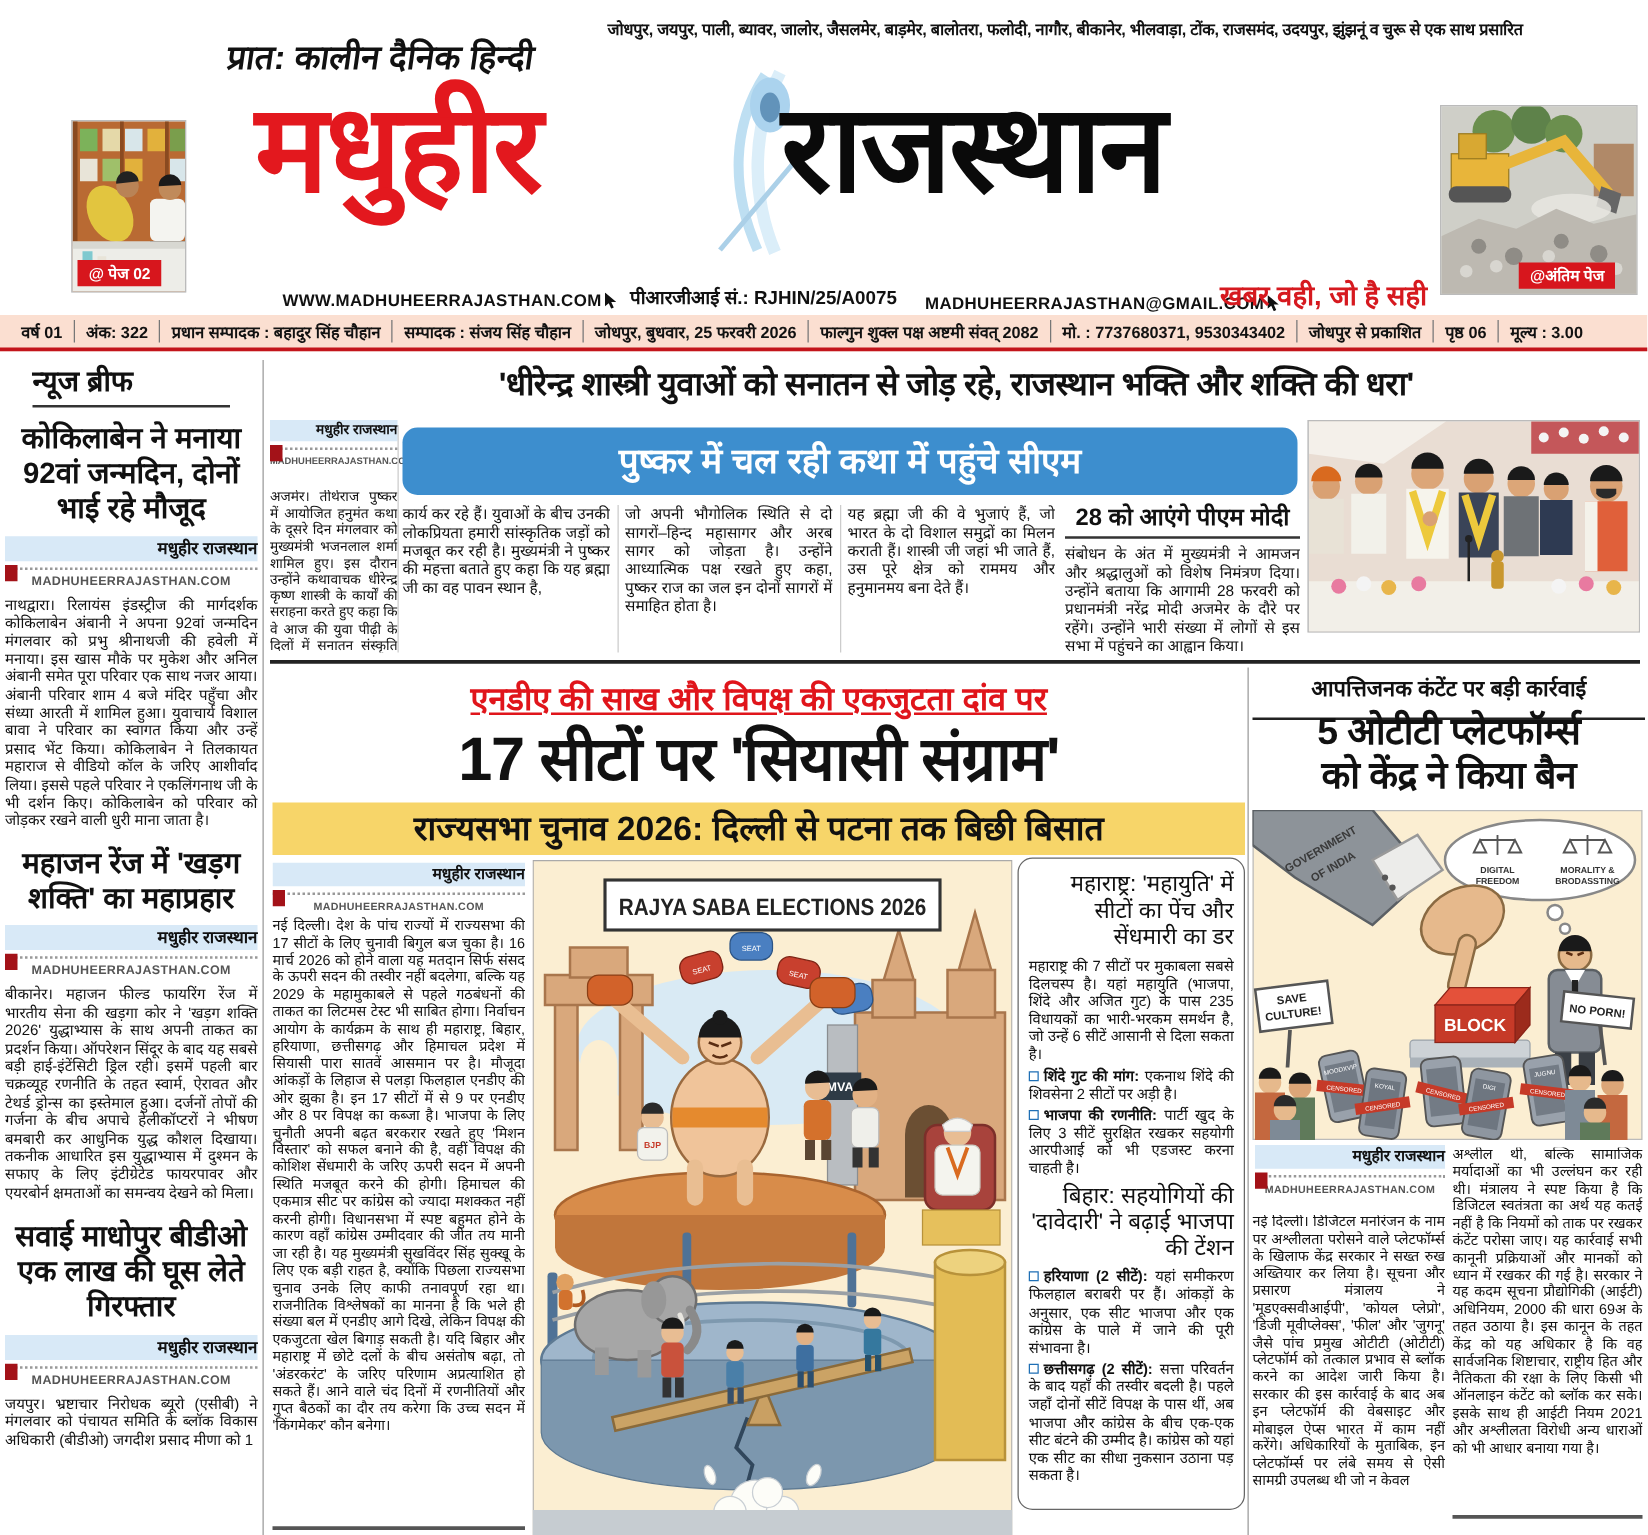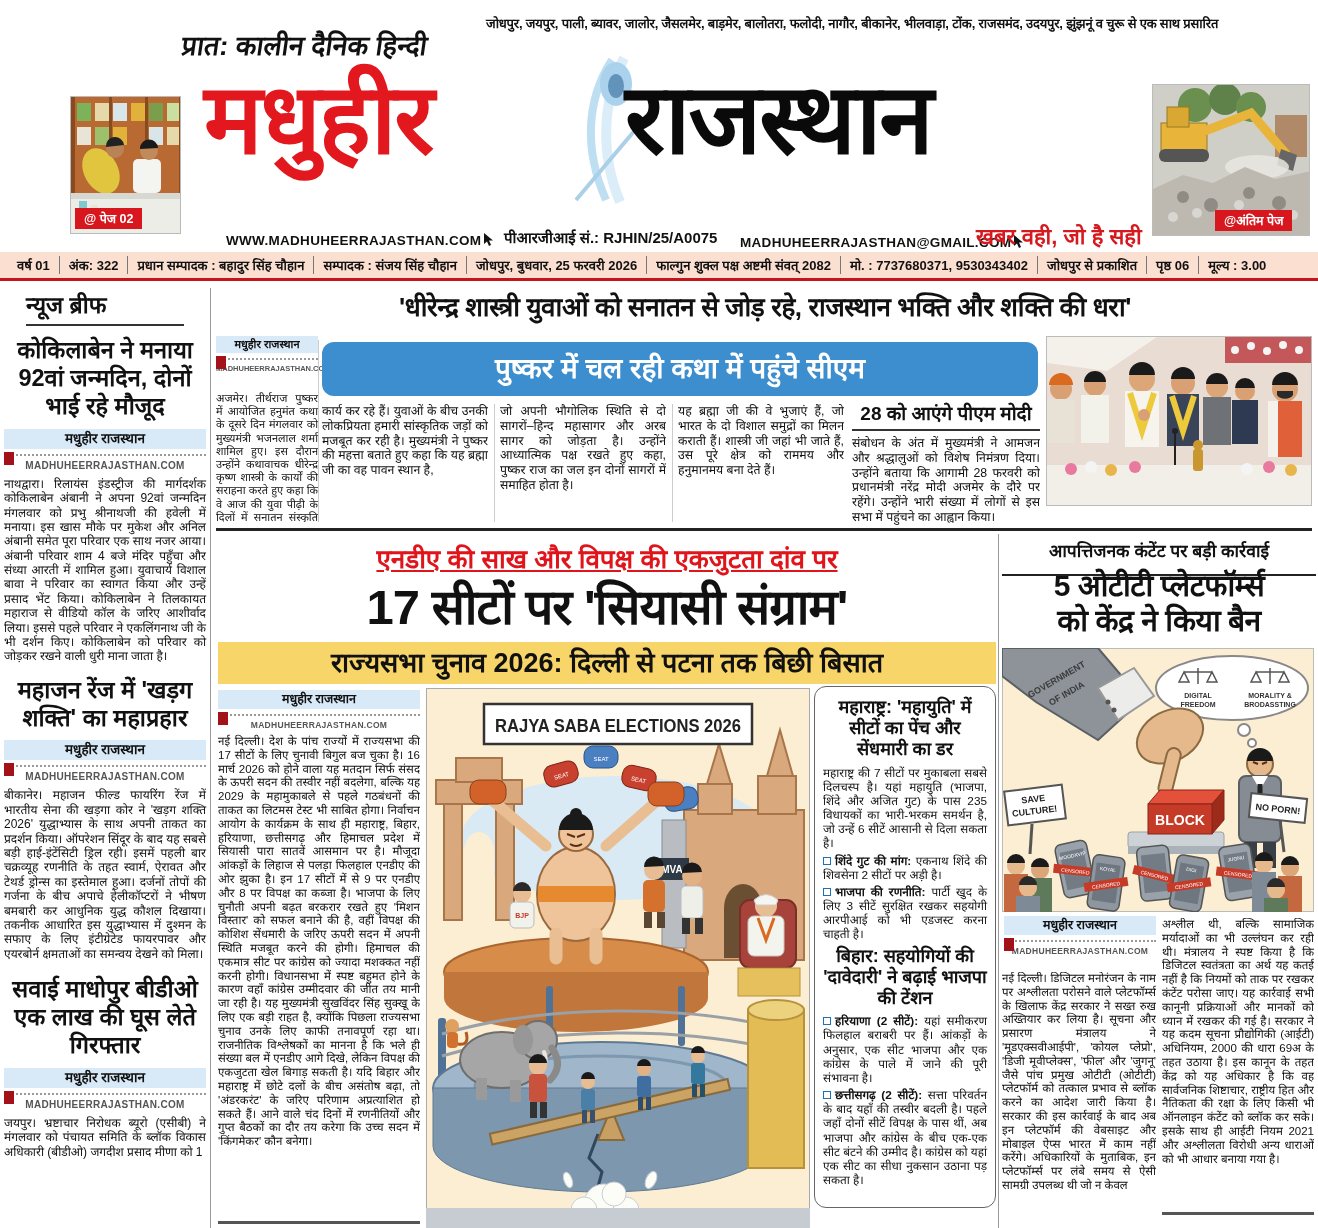--- a/index.html
+++ b/index.html
@@ -7,29 +7,29 @@
 body{position:relative;background:#fff;font-family:"Liberation Sans","DejaVu Sans",sans-serif;color:#111;overflow:hidden}
 .abs{position:absolute}
 svg{display:block;font-family:"Liberation Sans","DejaVu Sans",sans-serif}
 
 .cities{left:486px;top:14px;width:828px;font-size:13px;font-weight:bold;white-space:nowrap;letter-spacing:-.2px}
 .tagline{left:182px;top:26px;font-size:27px;font-weight:bold;transform:skewX(-8deg)}
 .title-red{left:204px;top:48px;font-size:98px;line-height:1.45;font-weight:bold;color:#E3181E;letter-spacing:-2px}
 .title-black{left:625px;top:48px;font-size:98px;line-height:1.45;font-weight:bold;color:#0a0a0a;letter-spacing:-2px}
 .photo{overflow:hidden;border:1px solid #bbb;background:#ddd}
 .badge{position:absolute;background:#D7161D;color:#fff;font-weight:bold;font-size:12.5px;padding:2px 9px;white-space:nowrap}
-.subline{font-size:13.5px;font-weight:bold;letter-spacing:.3px;display:flex;gap:3px}
+.subline{font-size:13.5px;font-weight:bold;letter-spacing:.3px;display:flex;align-items:center;gap:3px}
 .prgi{left:504px;top:227px;font-size:15px;font-weight:bold}
 .slogan{left:976px;top:220px;font-size:22px;font-weight:bold;color:#D6191F}
 .infobar{left:0;top:252px;width:1318px;height:29px;background:#FBDFD1;border-bottom:3px solid #C3151B;display:flex;align-items:center;font-size:13px;font-weight:bold;padding-left:8px}
 .infobar span{padding:0 9px;border-left:1.5px solid #777;white-space:nowrap}
 .infobar span:first-child{border-left:none}
 
 .byline{width:100%}
-.byline .agency{display:block;background:#D8E9F7;text-align:center;font-weight:bold;font-size:13.5px;padding:2px 0;line-height:1.2}
+.byline .agency{display:block;background:#D8E9F7;text-align:right;font-weight:bold;font-size:13.5px;padding:2px 0;line-height:1.2}
 .byline .dots{position:relative;border-bottom:2px dotted #999;height:7px;margin-bottom:4px}
 .byline .sq{position:absolute;left:0;top:3px;width:10px;height:13px;background:#A31218}
 .byline .site{display:block;text-align:center;font-size:10px;color:#555;font-weight:bold;letter-spacing:.3px}
 .byline.narrow .agency{font-size:11px}
 .byline.narrow .site{font-size:7.5px;letter-spacing:0}
 .byline.mid .agency{font-size:12.5px}
 .byline.mid .site{font-size:8.5px}
 
 .sidebar{left:4px;top:288px;width:202px}
 .nb-title{text-align:left;font-size:23px;font-weight:bold;padding-bottom:4px;margin:0 22px 10px;border-bottom:2.5px solid #333}
@@ -47,21 +47,21 @@
 .pm-title{font-size:19px;font-weight:bold;text-align:center;border-bottom:2px solid #333;padding-bottom:3px;margin-bottom:5px;white-space:nowrap}
 .pm-body{font-size:12.3px;line-height:1.2;text-align:justify;height:98px;overflow:hidden}
 .colrule{width:1px;background:#ccc}
 
 .cs-kicker{left:220px;top:540px;width:774px;font-size:26px;font-weight:bold;color:#E0151B;text-decoration:underline;white-space:nowrap}
 .cs-headline{left:220px;top:572px;width:774px;font-size:49px;font-weight:bold;letter-spacing:-1px;white-space:nowrap}
 .cs-sub{left:218px;top:642px;width:778px;height:42px;background:#F7D569;font-size:27px;font-weight:bold;line-height:42px;white-space:nowrap}
 .cs-left{left:218px;top:690px;width:202px;height:534px;overflow:hidden;border-bottom:3px solid #555}
 .cs-left .jbody{margin-top:5px}
 .cs-box{left:814px;top:686px;width:182px;height:522px;border:1.5px solid #666;border-radius:12px;padding:6px 8px;overflow:hidden;background:#fff}
-.cs-box h3{font-size:18px;font-weight:bold;text-align:center;line-height:1.18;margin:4px 0 5px}
+.cs-box h3{font-size:18px;font-weight:normal;text-align:right;line-height:1.18;margin:4px 0 5px}
 .cs-box .jbody{font-size:11.8px}
 .bullet{display:inline-block;width:8px;height:8px;border:1.5px solid #1F6FB5;margin-right:4px;vertical-align:baseline}
 .bitem{margin-top:3px}
 .bitem b{font-weight:bold}
 
 .ott-kicker{left:1002px;top:538px;width:314px;text-align:center;font-size:17.5px;font-weight:bold;border-bottom:2px solid #222;padding-bottom:12px;white-space:nowrap;overflow:hidden}
 .ott-headline{left:1002px;top:568px;width:314px;text-align:center;font-size:30px;font-weight:bold;line-height:1.18;letter-spacing:-.5px;white-space:nowrap}
 .ott-col{overflow:hidden}
 .cursor-icon{display:inline-block}
 </style>
@@ -80,21 +80,21 @@
         <path d="M58 8 C36 52 34 104 54 152" stroke="#CFE8F7" stroke-width="10" fill="none"></path>
         <ellipse cx="50" cy="34" rx="16" ry="22" fill="#8FC4E8"></ellipse>
         <ellipse cx="50" cy="36" rx="8" ry="12" fill="#2E6FA3"></ellipse>
         <path d="M10 150 L86 60" stroke="#8FC0E0" stroke-width="4"></path>
       </g>
     </svg>
 
     <div class="abs title-red">मधुहीर</div>
     <div class="abs title-black">राजस्थान</div>
 
-    <figure class="abs photo" style="left:70px;top:96px;width:111px;height:138px">
+    <figure class="abs photo" style="left:57px;top:96px;width:92px;height:138px">
       <svg width="112" height="138" viewBox="0 0 112 138">
         <rect width="112" height="138" fill="#B96A33"></rect>
         <g>
           <rect x="6" y="6" width="14" height="18" fill="#7CB25A"></rect>
             <rect x="24" y="6" width="14" height="18" fill="#E5D9A9"></rect>
             <rect x="42" y="6" width="14" height="18" fill="#D8E6EA"></rect>
             <rect x="60" y="6" width="14" height="18" fill="#E2B13C"></rect>
             <rect x="78" y="6" width="14" height="18" fill="#7A9E4C"></rect>
             <rect x="96" y="6" width="12" height="18" fill="#C8DFA0"></rect>
           <rect x="6" y="30" width="14" height="18" fill="#E8E4D8"></rect>

